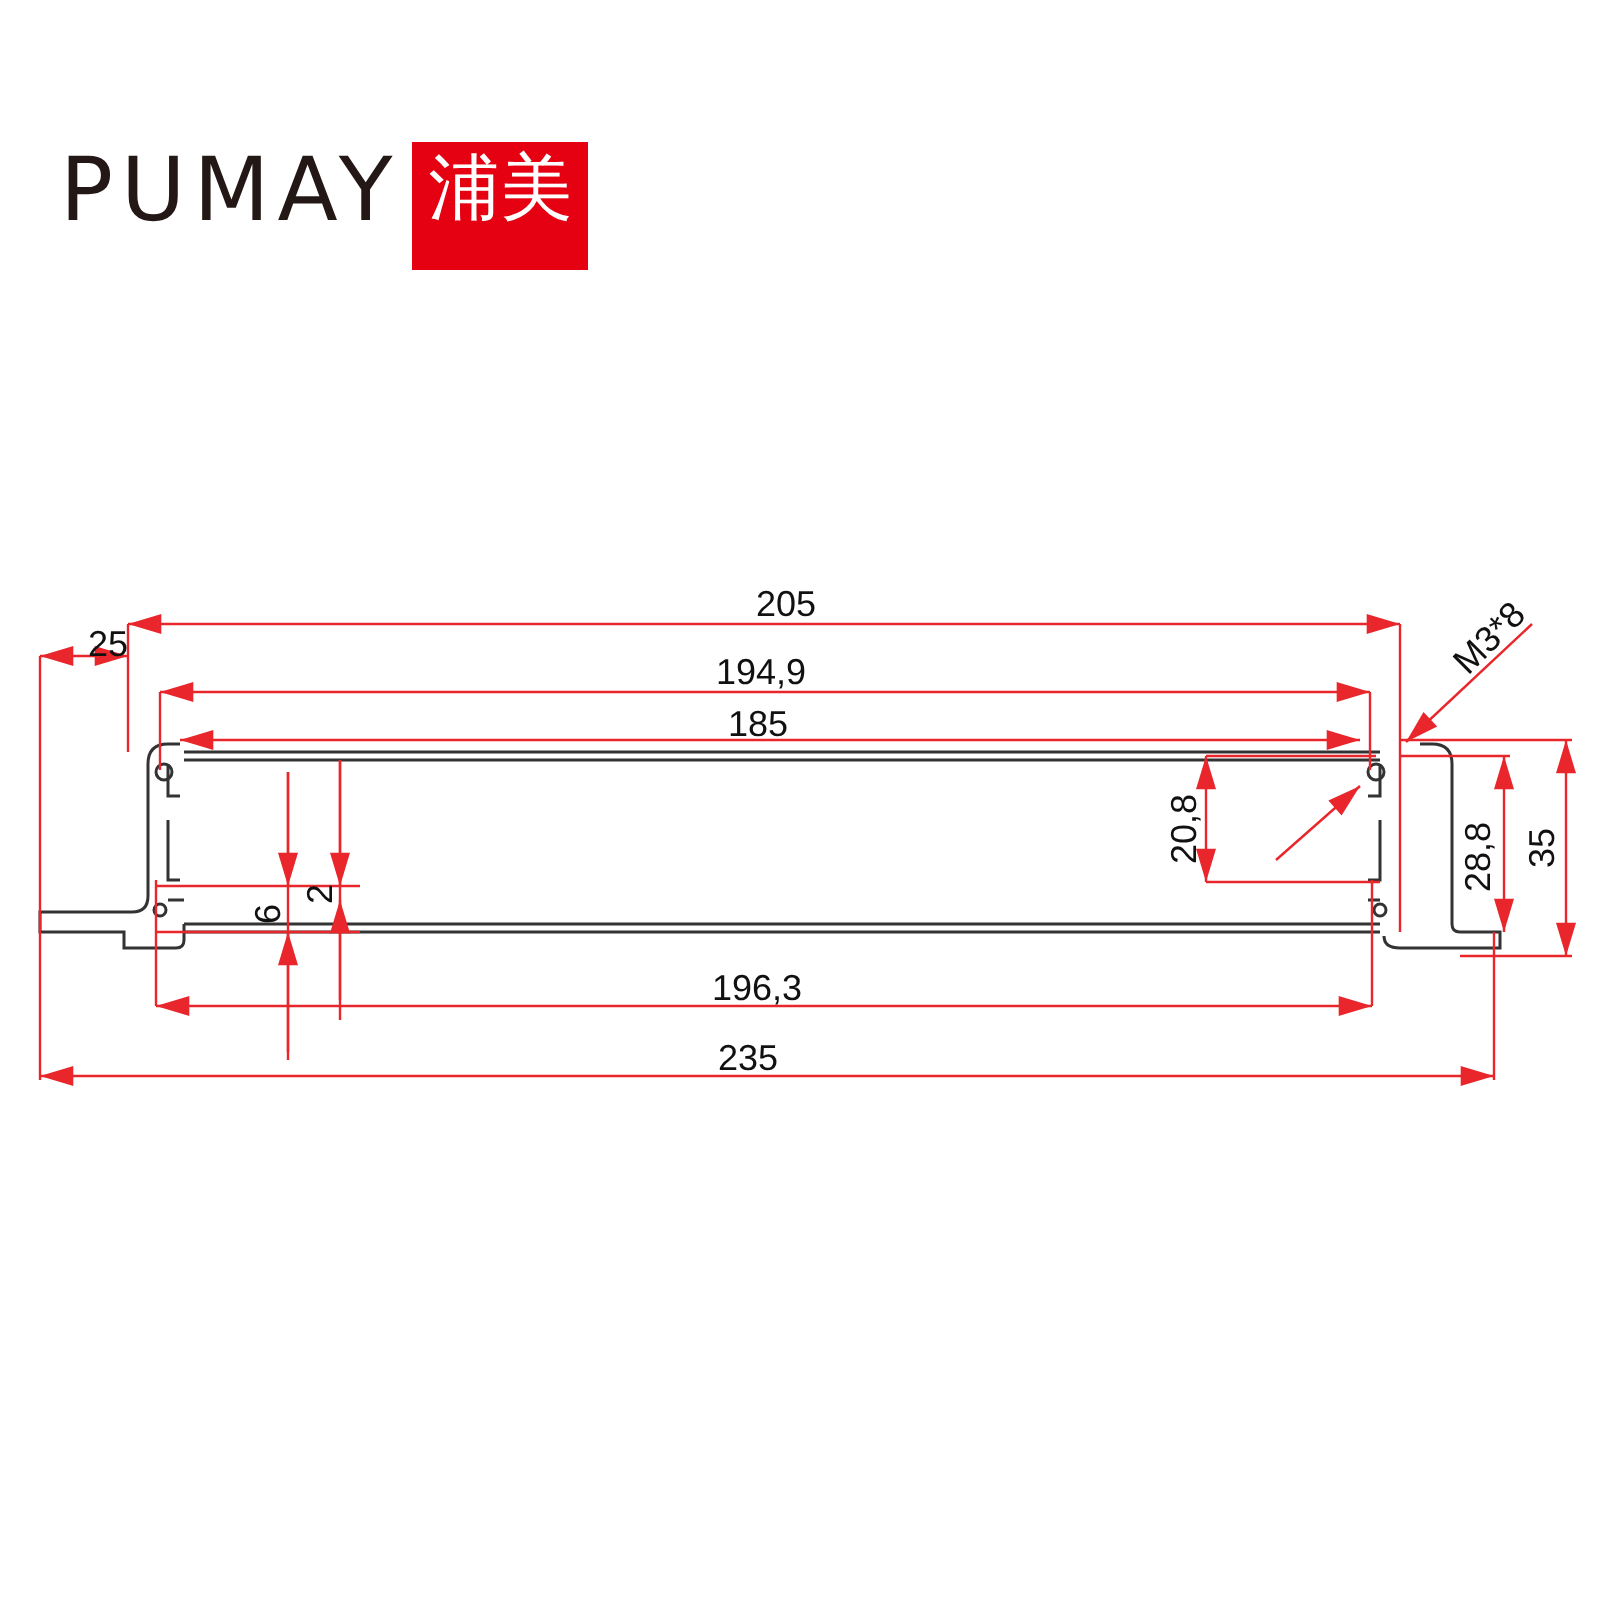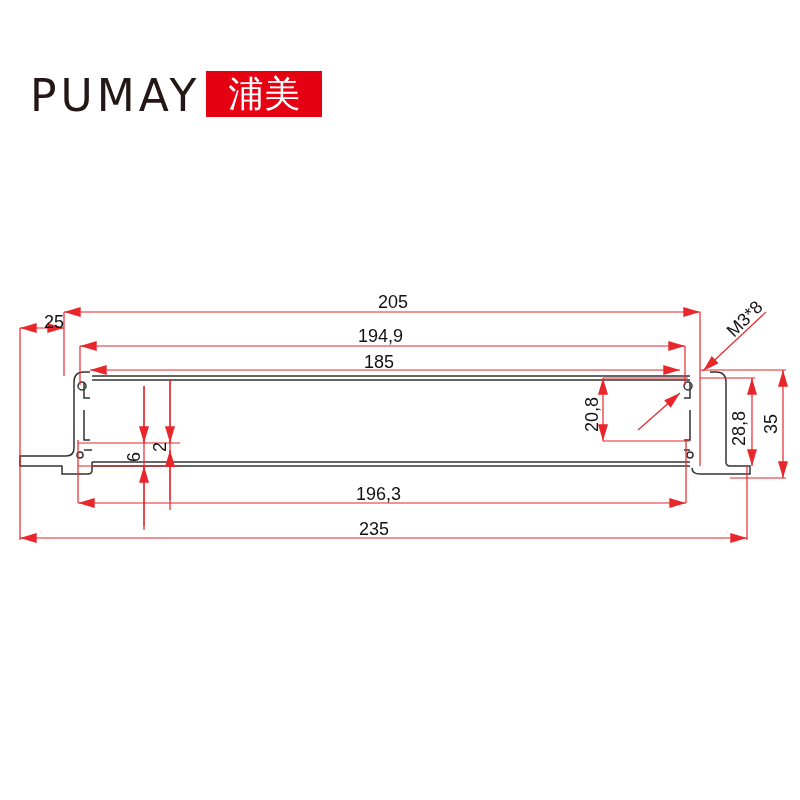--- a/index.html
+++ b/index.html
@@ -1,19 +1,19 @@
 <!DOCTYPE html>
 <html><head>
 <meta charset="utf-8">
 <style>
   html,body{margin:0;padding:0;background:#fff;}
   body{width:800px;height:800px;position:relative;overflow:hidden;font-family:"Liberation Sans",sans-serif;}
   .logo{position:absolute;left:30px;top:38px;height:50px;display:flex;margin-top:33px;}
   .logo-text{font-family:"DejaVu Sans",sans-serif;font-size:44px;letter-spacing:4px;color:#231815;font-weight:400;line-height:50px;}
-  .logo-cn{margin-left:6px;background:#e50012;color:#fff;font-size:36px;line-height:46px;padding:0 22px;height:46px;}
+  .logo-cn{margin-left:6px;background:#e50012;color:#fff;font-size:36px;line-height:46px;padding:0 8px;height:64px;}
   svg{position:absolute;left:0;top:0;}
   .dim{font-family:"Liberation Sans",sans-serif;font-size:18px;fill:#111;}
 </style>
 </head>
 <body>
 
 <div class="logo">
   <span class="logo-text">PUMAY</span>
   <span class="logo-cn">浦美</span>
 </div>

